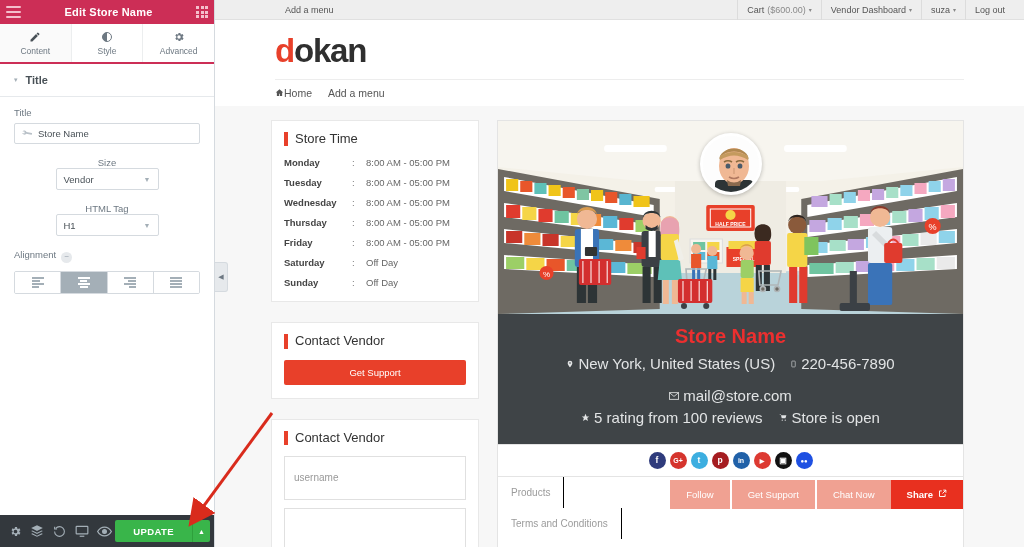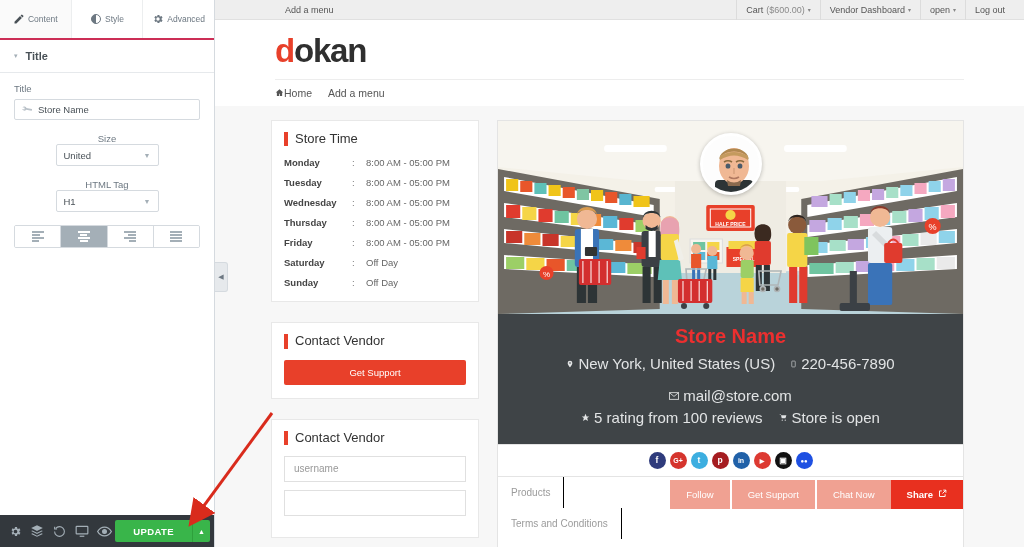--- a/index.html
+++ b/index.html
@@ -30,21 +30,21 @@
   .ico-ham i { display: block; height: 2px; background: #f4bfcc; border-radius: 1px; }
   .ico-grid { display: grid; grid-template-columns: repeat(3, 3px);
     grid-template-rows: repeat(3, 3px); gap: 1.5px; cursor: pointer; }
   .ico-grid i { background: #f4bfcc; display: block; }
 
   .panel-tabs {
     display: flex; height: 40px; flex: 0 0 40px;
     border-bottom: 2px solid #cc2e56; background: #fff;
   }
   .ptab {
-    flex: 1; display: flex; flex-direction: row; align-items: center;
+    flex: 1; display: flex; flex-direction: column; align-items: center;
     justify-content: center; gap: 3px; font-size: 8.5px; color: #6d7882;
     cursor: pointer; border-right: 1px solid #eceeef; background: #fff;
   }
   .ptab:last-child { border-right: none; }
   .ptab.active { background: #fafafa; }
   .ptab svg { display: block; }
 
   .sec-head {
     height: 33px; display: flex; align-items: center; gap: 8px;
     padding: 0 14px; border-bottom: 1px solid #e6e9ec; background: #fff;
@@ -155,21 +155,21 @@
   .st-day { width: 68px; font-weight: bold; color: #444; }
   .st-colon { width: 14px; color: #777; }
   .st-val { color: #666; }
   .st-row:last-child { margin-bottom: 0; align-items: flex-end; }
 
   .get-support-btn {
     background: #e8402a; color: #fff; text-align: center; font-size: 9.5px;
     padding: 7px 0; border-radius: 2px; cursor: pointer;
   }
   .cv-input {
-    width: 100%; border: 1px solid #e0e0e0; height: 26px; display: flex;
+    width: 100%; border: 1px solid #e0e0e0; height: 44px; display: flex;
     align-items: center; padding: 0 9px; font-size: 10px; color: #999;
     margin-bottom: 8px; background: #fff;
   }
 
   .store-banner { position: relative; border: 1px solid #e4e4e4; background: #fff; }
   .banner-img { height: 193px; position: relative; overflow: hidden; background: #f2efe6; }
   .avatar {
     position: absolute; left: 50%; top: 12px; transform: translateX(-50%);
     width: 62px; height: 62px; border-radius: 50%; background: #fdfdfd;
     border: 3px solid #fff; box-shadow: 0 1px 4px rgba(0,0,0,.25);
@@ -225,20 +225,39 @@
   .arrow-ov { position: absolute; left: 0; top: 0; width: 1024px; height: 547px;
     pointer-events: none; z-index: 20; }
 </style>
 </head>
 <body>
 
 <div class="app">
 
   <div class="panel">
 
+    <div class="panel-header">
+      <div class="ico-ham">
+          <i></i>
+          <i></i>
+          <i></i>
+        </div>
+      <div class="panel-title">Edit Store Name</div>
+      <div class="ico-grid">
+        <i></i>
+          <i></i>
+          <i></i>
+          <i></i>
+          <i></i>
+          <i></i>
+          <i></i>
+          <i></i>
+          <i></i>
+      </div>
+    </div>
 
     <div class="panel-tabs">
       <div class="ptab active">
         <span>
           <svg width="12" height="12" viewBox="0 0 24 24" fill="#495157">
             <path d="M3 17.25V21h3.75L17.81 9.94l-3.75-3.75L3 17.25zM20.71 7.04a1 1 0 000-1.41l-2.34-2.34a1 1 0 00-1.41 0l-1.83 1.83 3.75 3.75 1.83-1.83z"></path>
           </svg>
         </span>
         <span>Content</span>
       </div>
@@ -276,34 +295,38 @@
               <path d="M22.7 19l-9.1-9.1a5.5 5.5 0 00-7-7l3.9 3.9-2.8 2.8L3.8 5.7a5.5 5.5 0 007 7l9.1 9.1a1 1 0 001.4 0l1.4-1.4a1 1 0 000-1.4z"></path>
             </svg>
           </span>
           <span class="val">Store Name</span>
         </div>
       </div>
 
       <div class="ctl ctl-row">
         <span class="ctl-lbl">Size</span>
         <div class="sel">
-          <span>United</span>
+          <span>Vendor</span>
           <span class="cv">▼</span>
         </div>
       </div>
 
       <div class="ctl ctl-row">
         <span class="ctl-lbl">HTML Tag</span>
         <div class="sel">
           <span>H1</span>
           <span class="cv">▼</span>
         </div>
       </div>
 
       <div class="ctl">
+        <div class="align-lbl-row">
+          <span class="ctl-lbl">Alignment</span>
+          <span class="minus-badge">−</span>
+        </div>
         <div class="align-grp">
           <div class="align-btn">
             <span class="bars">
               <i style="width:12px"></i>
                 <i style="width:8px"></i>
                 <i style="width:12px"></i>
                 <i style="width:7px"></i>
             </span>
           </div>
           <div class="align-btn on">
@@ -380,21 +403,21 @@
         <span>
           <span>Cart</span>
           <span class="muted">($600.00)</span>
           <span class="cv">▾</span>
         </span>
         <span>
           <span>Vendor Dashboard</span>
           <span class="cv">▾</span>
         </span>
         <span>
-          <span>open</span>
+          <span>suza</span>
           <span class="cv">▾</span>
         </span>
         <span>Log out</span>
       </span>
     </div>
 
     <div class="site-head">
       <div class="logo">
         <span class="d">d</span><span class="rest">okan</span>
       </div>

